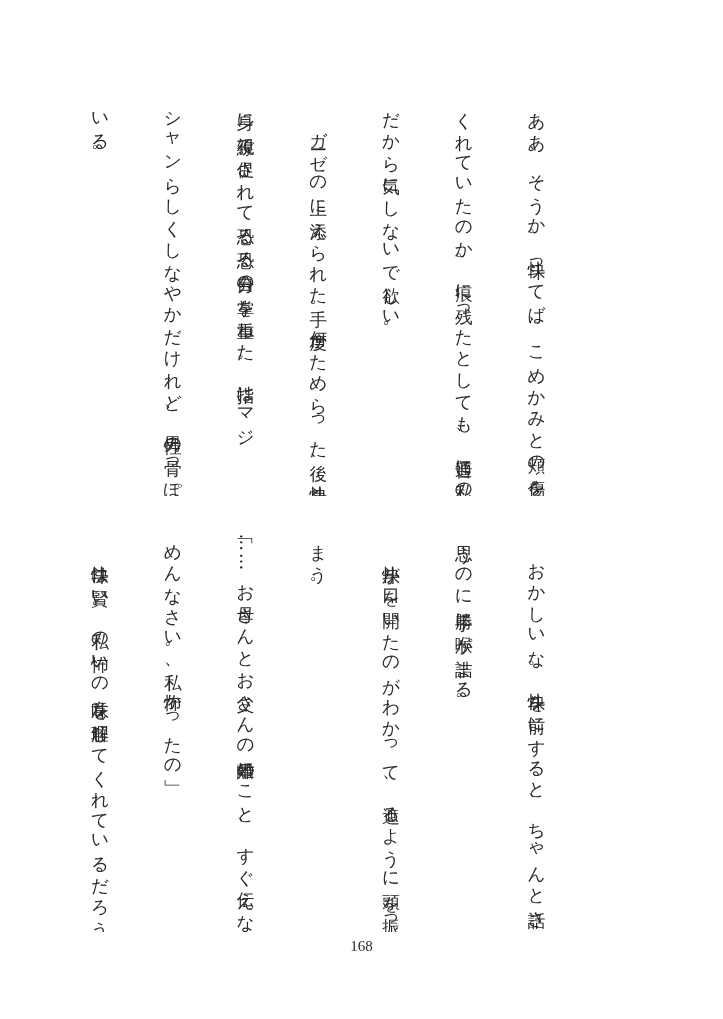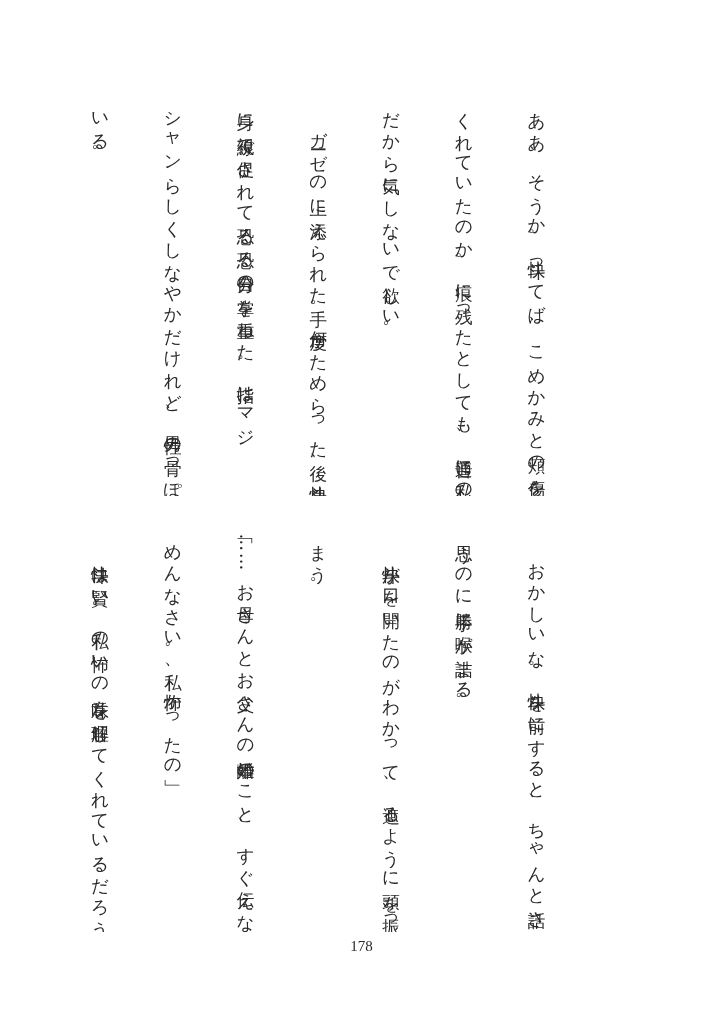--- a/index.html
+++ b/index.html
@@ -73,14 +73,14 @@
     
     
     
     
     
     
     
     
   </div>
 
-  <div class="page-number">178</div>
+  <div class="page-number">168</div>
 </div>
 
 </body></html>

